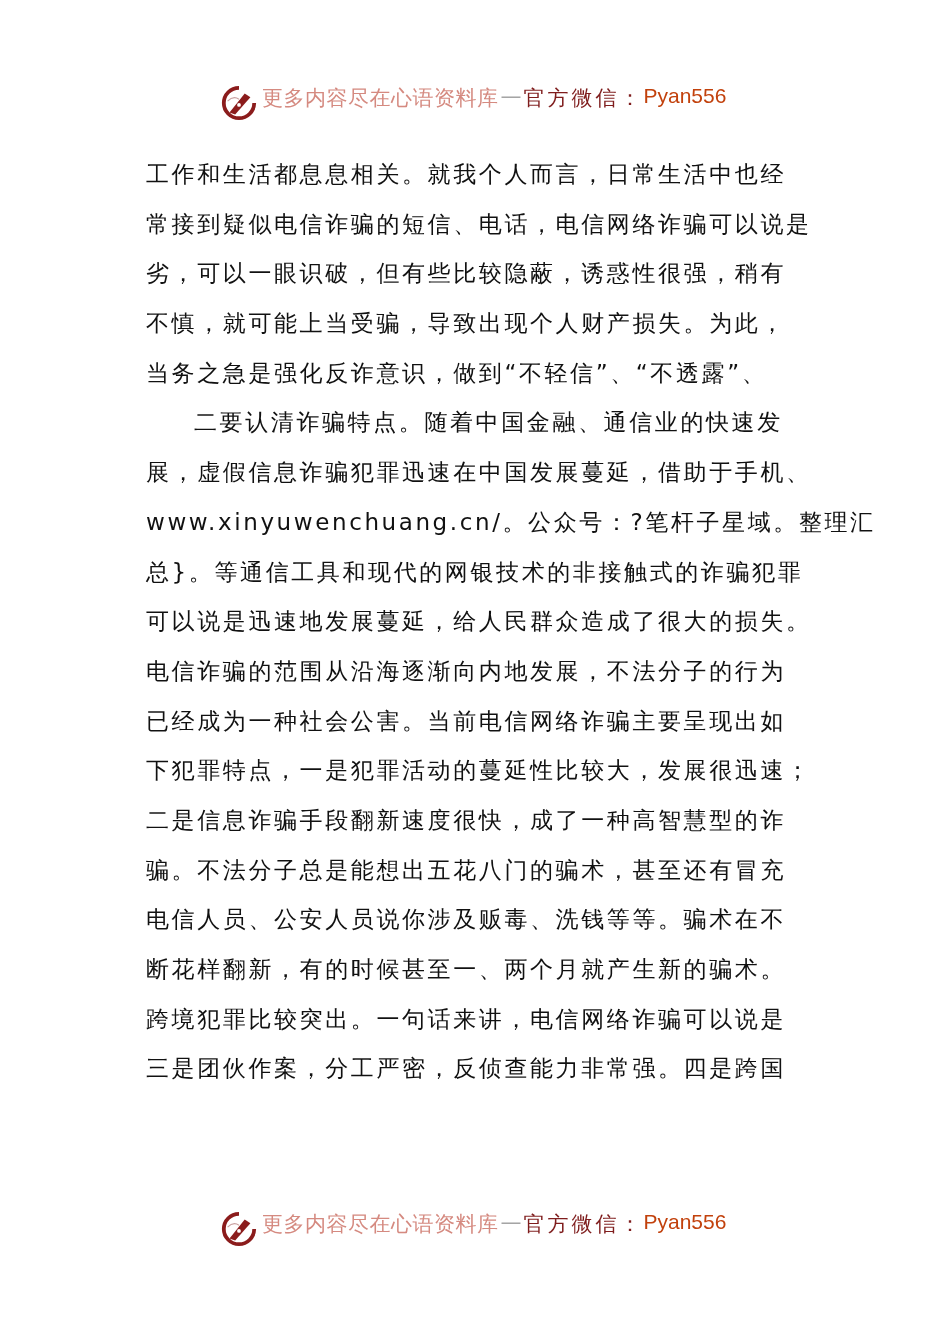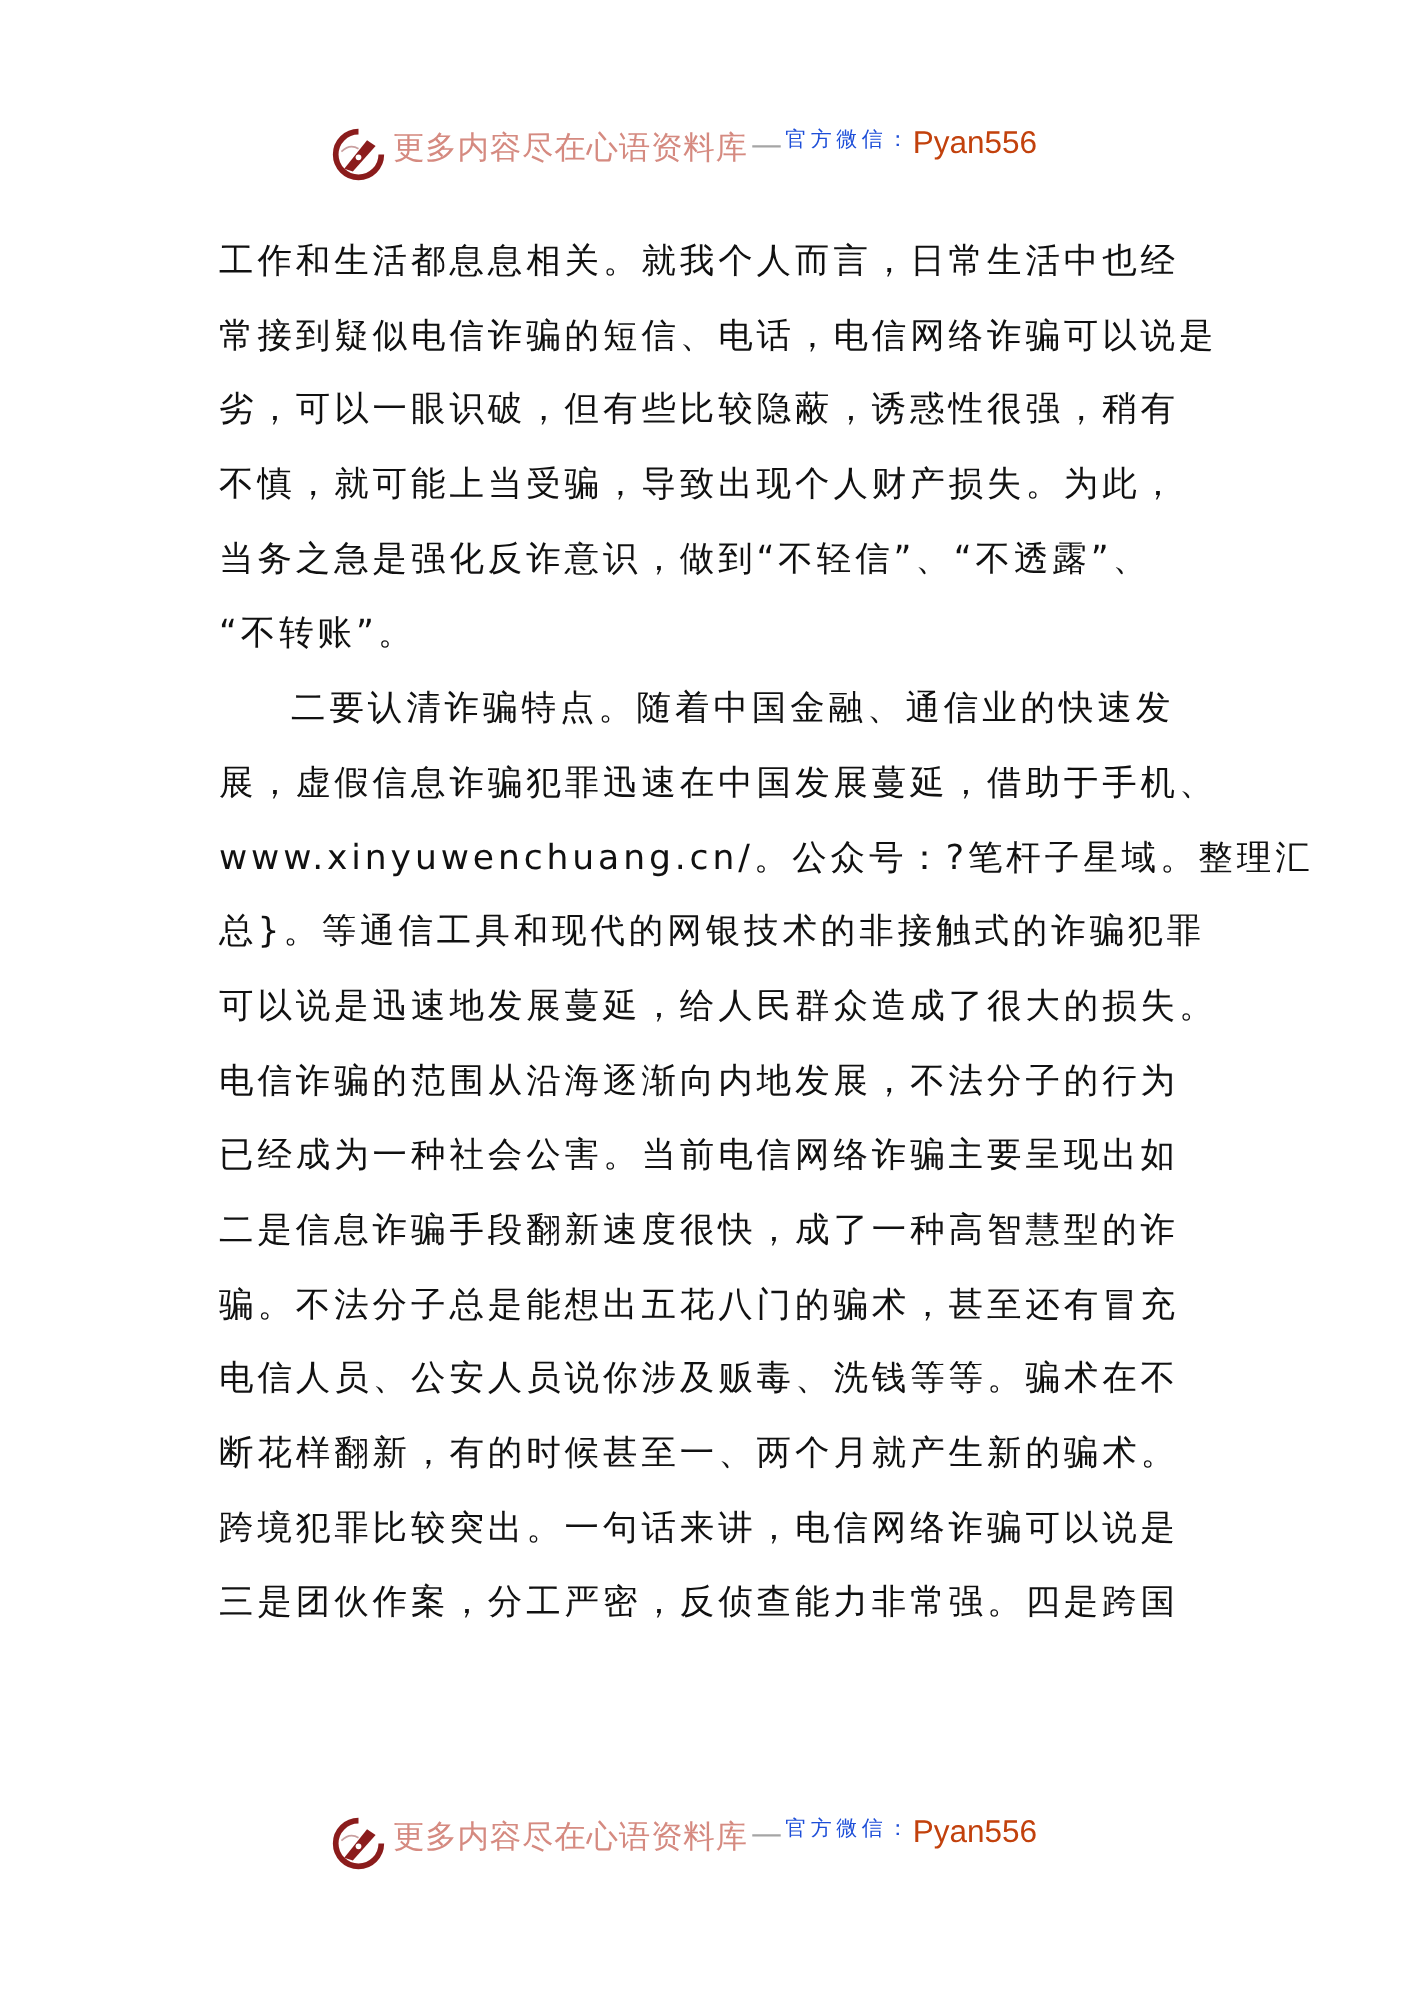--- a/index.html
+++ b/index.html
@@ -4,21 +4,21 @@
   <style>
     html, body { margin: 0; padding: 0; background: #ffffff; }
     body { width: 950px; height: 1344px; position: relative; overflow: hidden;
            font-family: "DejaVu Sans", "Liberation Sans", sans-serif; color: #111; }
     .banner { position: absolute; left: 220px; height: 40px; display: flex; align-items: flex-start; }
     .banner.top { top: 84px; }
     .banner.bottom { top: 1210px; }
     .logo { width: 38px; height: 38px; margin-right: 4px; }
     .banner-text { font-family: "DejaVu Serif", "Liberation Serif", serif; font-size: 21px; color: #d58a80; letter-spacing: 0.5px; }
     .banner-dash { color: #a5a5a5; font-size: 21px; margin: 0 2px; }
-    .banner-official { font-family: "DejaVu Serif", serif; font-size: 14px; color: #1d4ed8; letter-spacing: 3px; }
+    .banner-official { font-family: "DejaVu Serif", serif; font-size: 21px; color: #7f1d1d; letter-spacing: 3px; }
     .banner-wechat { font-family: "Liberation Sans", sans-serif; font-size: 21px; color: #c2410c; }
     .body-text { position: absolute; left: 146px; top: 150px; width: 660px; }
     .line { height: 49.7px; line-height: 49.7px; font-size: 23px; white-space: nowrap; letter-spacing: 2.6px; }
     .line.indent { padding-left: 48px; }
   </style>
 </head>
 <body>
 
 <div class="banner top">
   <svg class="logo" viewBox="0 0 40 40">
@@ -32,28 +32,28 @@
   <span class="banner-official">官方微信：</span>
   <span class="banner-wechat">Pyan556</span>
 </div>
 
 <div class="body-text">
   <div class="line">工作和生活都息息相关。就我个人而言，日常生活中也经</div>
   <div class="line">常接到疑似电信诈骗的短信、电话，电信网络诈骗可以说是</div>
   <div class="line">劣，可以一眼识破，但有些比较隐蔽，诱惑性很强，稍有</div>
   <div class="line">不慎，就可能上当受骗，导致出现个人财产损失。为此，</div>
   <div class="line">当务之急是强化反诈意识，做到“不轻信”、“不透露”、</div>
-  <div class="line">“不转账”。</div>
   <div class="line indent">二要认清诈骗特点。随着中国金融、通信业的快速发</div>
   <div class="line">展，虚假信息诈骗犯罪迅速在中国发展蔓延，借助于手机、</div>
   <div class="line">www.xinyuwenchuang.cn/。公众号：?笔杆子星域。整理汇</div>
   <div class="line">总}。等通信工具和现代的网银技术的非接触式的诈骗犯罪</div>
   <div class="line">可以说是迅速地发展蔓延，给人民群众造成了很大的损失。</div>
   <div class="line">电信诈骗的范围从沿海逐渐向内地发展，不法分子的行为</div>
   <div class="line">已经成为一种社会公害。当前电信网络诈骗主要呈现出如</div>
+  <div class="line">下犯罪特点，一是犯罪活动的蔓延性比较大，发展很迅速；</div>
   <div class="line">二是信息诈骗手段翻新速度很快，成了一种高智慧型的诈</div>
   <div class="line">骗。不法分子总是能想出五花八门的骗术，甚至还有冒充</div>
   <div class="line">电信人员、公安人员说你涉及贩毒、洗钱等等。骗术在不</div>
   <div class="line">断花样翻新，有的时候甚至一、两个月就产生新的骗术。</div>
   <div class="line">跨境犯罪比较突出。一句话来讲，电信网络诈骗可以说是</div>
   <div class="line">三是团伙作案，分工严密，反侦查能力非常强。四是跨国</div>
 </div>
 
 <div class="banner bottom">
   <svg class="logo" viewBox="0 0 40 40">

